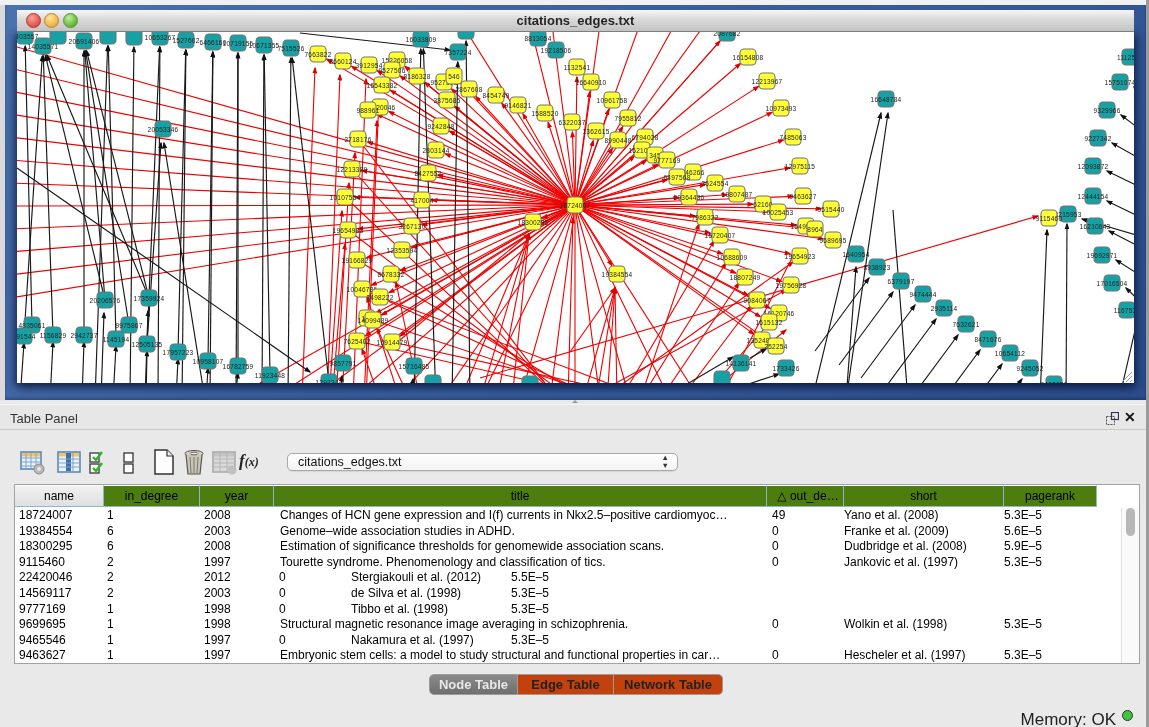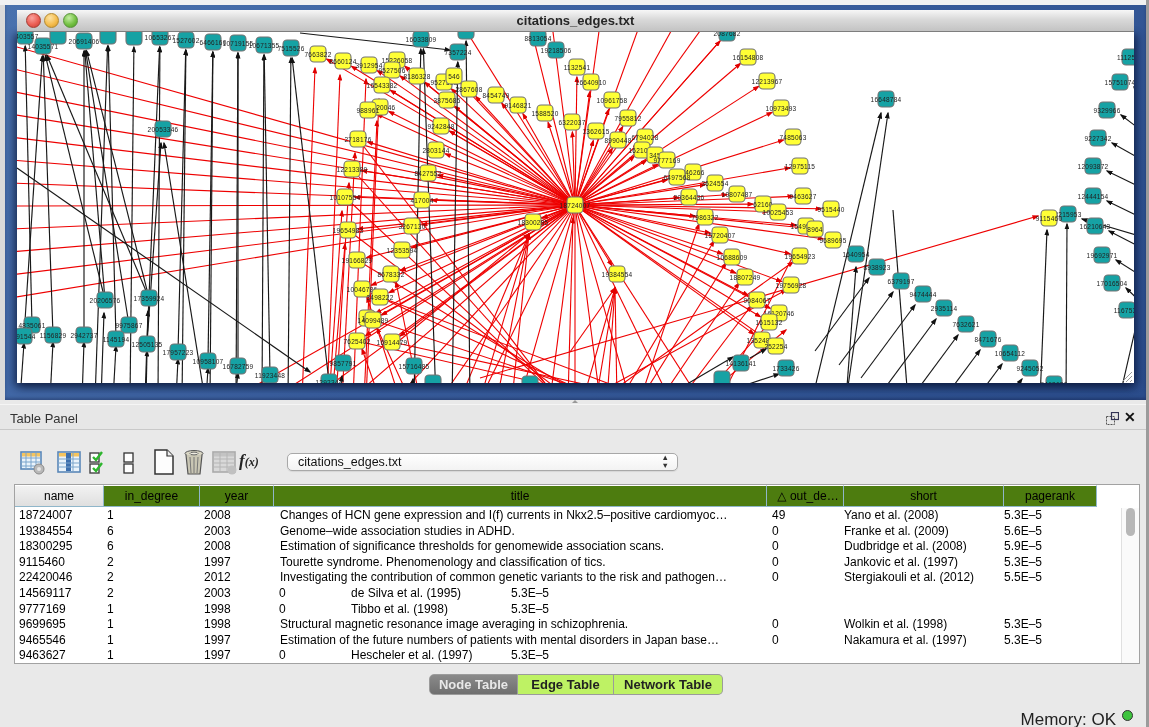--- a/index.html
+++ b/index.html
@@ -35,21 +35,21 @@
   border-bottom:1px solid #8fb6ca;text-align:center;line-height:21px;height:22px}
 .h0{width:89px;background:linear-gradient(#f2f2f2,#dfdfdf)!important}.h1{width:96px}.h2{width:74px}.h3{width:493px}.h4{width:77px;text-align:center;padding-left:6px}.h5{width:160px}.h6{width:93px}
 #tbody {position:absolute;left:0;top:23px;width:1105px;font-size:12px;color:#000}
 .tr {display:flex;height:15.6px;line-height:15.6px;white-space:nowrap}
 .tr div {overflow:hidden}
 .c0{width:89px;padding-left:4px}.c1{width:96px;padding-left:3px}.c2{width:74px;padding-left:4px}
 .c3{width:493px;padding-left:6px}.c4{width:77px;padding-left:5px}.c5{width:160px;}.c6{width:93px}
 #vscroll {position:absolute;left:1106px;top:23px;width:18px;height:156px;background:#fafafa;border-left:1px solid #e0e0e0}
 #vthumb {position:absolute;left:4px;top:0px;width:9px;height:28px;background:#b7b7b7;border-radius:5px}
 #tabs {position:absolute;left:429px;top:674px;height:21px;display:flex;font-size:13px;font-weight:bold}
-#tabs div {height:21px;line-height:20px;background:#bef264;border:1px solid #9b9b9b;border-left:none;color:#222;text-align:center}
+#tabs div {height:21px;line-height:20px;background:#c2410c;border:1px solid #9b9b9b;border-left:none;color:#222;text-align:center}
 #tabs div:first-child {border-left:1px solid #9b9b9b;border-radius:5px 0 0 5px;
   background:linear-gradient(#8a8a8a,#6f6f6f);color:#e8e8e8;}
 #tabs div:last-child {border-radius:0 5px 5px 0}
 #mem {position:absolute;right:33px;top:710px;font-size:17px;color:#222}
 #memdot {position:absolute;left:1122px;top:710px;width:11px;height:11px;border-radius:50%;
   background:#3ec43e;border:1px solid #333}
 #divider {position:absolute;left:570px;top:400px;width:10px;height:4px}
 </style></head><body>
 <div id="topstrip"></div>
 <div id="leftstrip"></div>
@@ -697,31 +697,30 @@
         <div class="c2">1997</div>
         <div class="c3">Tourette syndrome. Phenomenology and classification of tics.</div>
         <div class="c4">0</div>
         <div class="c5">Jankovic et al. (1997)</div>
         <div class="c6">5.3E–5</div>
       </div>
       <div class="tr">
         <div class="c0">22420046</div>
         <div class="c1">2</div>
         <div class="c2">2012</div>
-        <div class="c3">Investigating the contribution of common genetic variants to the risk and pathogen…</div>
         <div class="c4">0</div>
         <div class="c5">Stergiakouli et al. (2012)</div>
         <div class="c6">5.5E–5</div>
       </div>
       <div class="tr">
         <div class="c0">14569117</div>
         <div class="c1">2</div>
         <div class="c2">2003</div>
         <div class="c4">0</div>
-        <div class="c5">de Silva et al. (1995)</div>
+        <div class="c5">de Silva et al. (1998)</div>
         <div class="c6">5.3E–5</div>
       </div>
       <div class="tr">
         <div class="c0">9777169</div>
         <div class="c1">1</div>
         <div class="c2">1998</div>
         <div class="c4">0</div>
         <div class="c5">Tibbo et al. (1998)</div>
         <div class="c6">5.3E–5</div>
       </div>
@@ -731,29 +730,29 @@
         <div class="c2">1998</div>
         <div class="c3">Structural magnetic resonance image averaging in schizophrenia.</div>
         <div class="c4">0</div>
         <div class="c5">Wolkin et al. (1998)</div>
         <div class="c6">5.3E–5</div>
       </div>
       <div class="tr">
         <div class="c0">9465546</div>
         <div class="c1">1</div>
         <div class="c2">1997</div>
-        <div class="c3">Estimation of the future numbers of patients with mental disorders in Japan base…</div>
         <div class="c4">0</div>
         <div class="c5">Nakamura et al. (1997)</div>
         <div class="c6">5.3E–5</div>
       </div>
       <div class="tr">
         <div class="c0">9463627</div>
         <div class="c1">1</div>
         <div class="c2">1997</div>
+        <div class="c3">Embryonic stem cells: a model to study structural and functional properties in car…</div>
         <div class="c4">0</div>
         <div class="c5">Hescheler et al. (1997)</div>
         <div class="c6">5.3E–5</div>
       </div>
     </div>
  <div id="vscroll">
       <div id="vthumb"></div>
     </div>
 </div>
 <div id="tabs">

